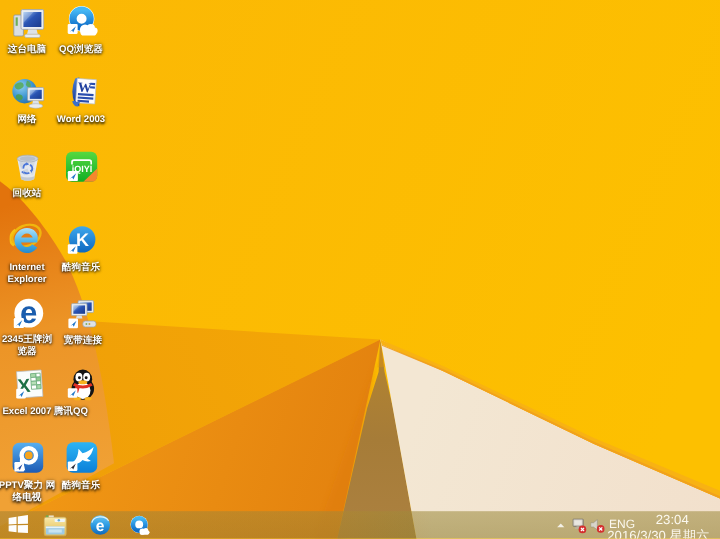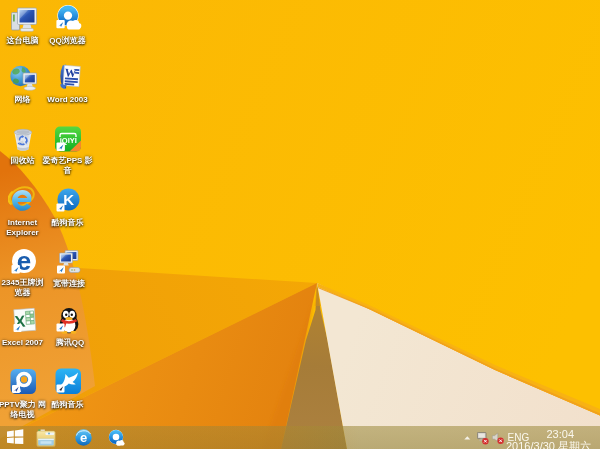--- a/index.html
+++ b/index.html
@@ -187,21 +187,20 @@
 <div class="lb" style="left:-9.5px;top:156px">回收站</div>
 
 <svg class="ic" style="left:53.5px;top:125px" width="28" height="28" viewBox="0 0 28 28">
  <rect x="1" y="1.5" width="26" height="25" rx="5" fill="url(#iq1)"></rect>
  <path d="M27 15.5 L27 21.5 q0 5 -5 5 L15.5 26.5 z" fill="#F5872D"></path>
  <path d="M6 12 v-1.8 q0 -1.7 1.7 -1.7 h12.6 q1.7 0 1.7 1.7 v1.8" stroke="#fff" stroke-width="1.4" fill="none"></path>
  <text x="14.3" y="18" text-anchor="middle" font-size="7.5" font-weight="bold" fill="#fff">iQIYI</text>
  <rect x="2.5" y="17.5" width="8.4" height="8.4" rx="1" fill="#fff"></rect>
  <path d="M4.3 24 l5.2 -4.6 -2.3 5.2 -1 -1.6 z" fill="#2176c8"></path>
 </svg>
-<div class="lb" style="left:35.5px;top:156px">爱奇艺PPS 影<br>音</div>
 
 <svg class="ic" style="left:8px;top:186px" width="31" height="31" viewBox="0 0 31 31">
  <ellipse cx="15.5" cy="11.5" rx="13.5" ry="9.5" fill="none" stroke="#f0b60e" stroke-width="2.2" transform="rotate(-22 15.5 11.5)"></ellipse>
  <path fill="url(#ie2)" d="M16,4.5 C9.6,4.5,4.5,9.6,4.5,16 s5.1,11.5,11.5,11.5 c4,0,7.5-2,9.5-5.1 l-4.8-3 c-1,1.6-2.7,2.6-4.7,2.6 c-2.6,0-4.8-1.7-5.5-4.2 h15 c0.1-0.6,0.2-1.2,0.2-1.8 C27.5,9.6,22.4,4.5,16,4.5 z M10.6,13.3 c0.8-2.1,2.9-3.7,5.4-3.7 s4.5,1.6,5.4,3.7 H10.6 z"></path>
  <path d="M4.0 20.5 A 13.8 9.6 -22 0 1 5.2 6.0" stroke="#f6c212" stroke-width="2.2" fill="none"></path>
 </svg>
 <div class="lb" style="left:-9.5px;top:218px">Internet<br>Explorer</div>
 
 <svg class="ic" style="left:53.5px;top:186px" width="28" height="28" viewBox="0 0 28 28">
  <circle cx="14.5" cy="13.5" r="11" fill="url(#kg1)"></circle>
@@ -263,21 +262,21 @@
  <circle cx="12.2" cy="8.8" r="1.2" fill="#111"></circle>
  <circle cx="17.8" cy="8.8" r="1.2" fill="#111"></circle>
  <ellipse cx="15" cy="12.6" rx="3.6" ry="1.7" fill="#f7b21e"></ellipse>
  <path d="M7.5 14.2 q7.5 4.6 15 0" stroke="#e03024" stroke-width="2.6" fill="none"></path>
  <path d="M9 15.5 l3.5 1 -1.5 5 -3 -1.5 z" fill="#e03024"></path>
  <ellipse cx="10.5" cy="26.3" rx="3" ry="1.5" fill="#f7b21e"></ellipse>
  <ellipse cx="19.5" cy="26.3" rx="3" ry="1.5" fill="#f7b21e"></ellipse>
  <rect x="2.5" y="17.5" width="8" height="8" rx="1" fill="#fff"></rect>
  <path d="M4.2 23.7 l5 -4.4 -2.2 5 -1 -1.6 z" fill="#2176c8"></path>
 </svg>
-<div class="lb" style="left:38px;top:338px">腾讯QQ</div>
+<div class="lb" style="left:27px;top:338px">腾讯QQ</div>
 
 <svg class="ic" style="left:8.5px;top:367px" width="28" height="28" viewBox="0 0 28 28">
  <rect x="1.5" y="2" width="25.5" height="25" rx="5.5" fill="url(#pp1)"></rect>
  <circle cx="15" cy="12.5" r="6" fill="none" stroke="#fff" stroke-width="3.6"></circle>
  <circle cx="15" cy="12.5" r="3.2" fill="#f6a41c"></circle>
  <path d="M7.8 13.5 q-0.8 7.5 1 11 l3.2 0.5 q-1.8 -5.5 -1.2 -10 z" fill="#fff"></path>
  <rect x="3" y="18" width="8" height="8" rx="1" fill="#fff"></rect>
  <path d="M4.7 24.2 l5 -4.4 -2.2 5 -1 -1.6 z" fill="#2b4fa0"></path>
 </svg>
 <div class="lb" style="left:-9.5px;top:400px">PPTV聚力 网<br>络电视</div>

